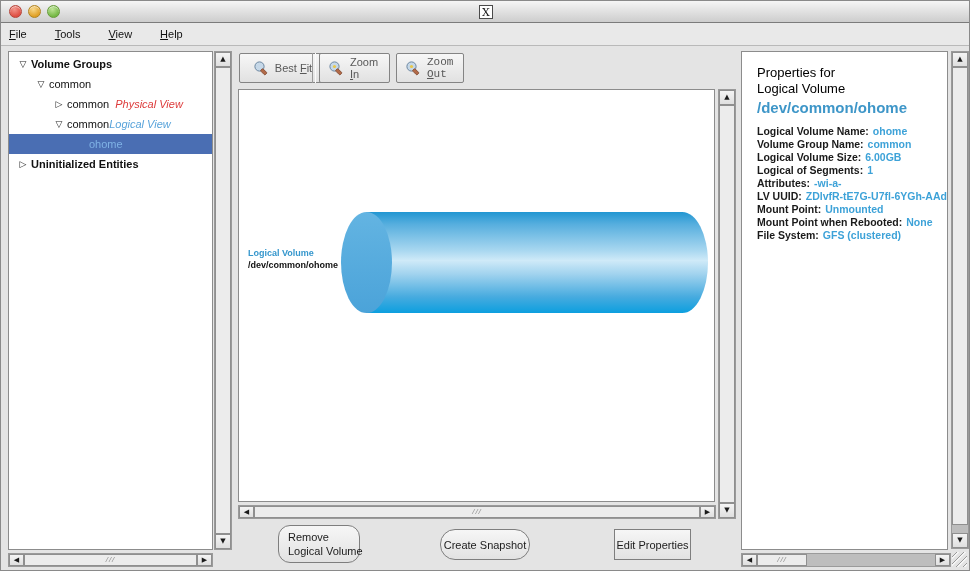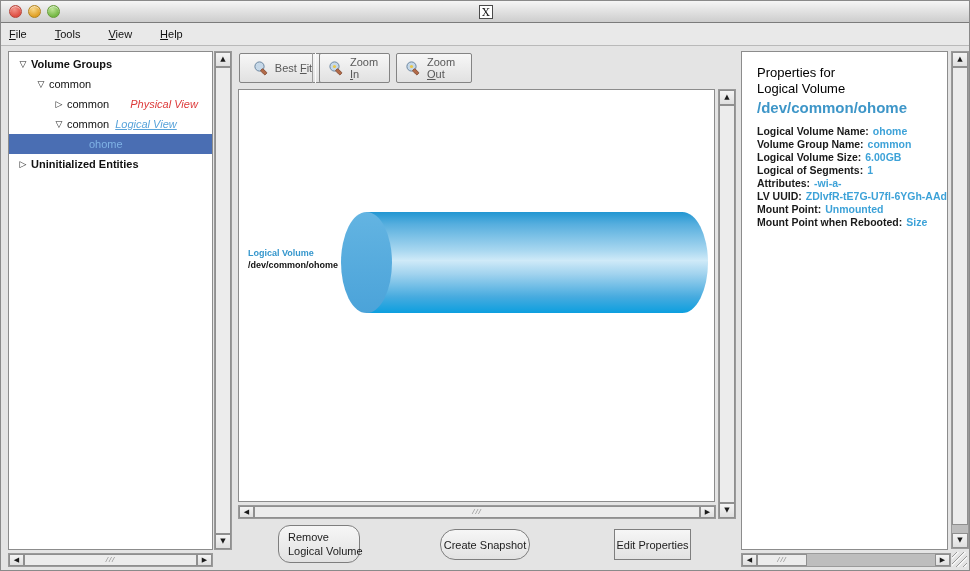--- a/index.html
+++ b/index.html
@@ -27,22 +27,22 @@
   .mn{text-decoration:underline;}
   
   .panel{position:absolute;background:#fff;border:1px solid #8c8c8c;box-sizing:border-box;}
   
   .tree-panel{left:7px;top:50px;width:205px;height:499px;overflow:hidden;}
   .tree-row{height:20px;line-height:20px;font-size:11px;color:#111;white-space:nowrap;display:flex;align-items:center;}
   .tree-row .exp{display:inline-block;width:16px;text-align:center;font-size:9px;color:#222;
     font-family:"DejaVu Sans",sans-serif;}
   .tree-row.bold{font-weight:bold;}
   .lvl0{padding-left:6px;} .lvl1{padding-left:24px;} .lvl2{padding-left:42px;} .lvl3{padding-left:80px;}
-  .view-red{font-style:italic;color:#dd3a3a;margin-left:21px;}
-  .view-blue{font-style:italic;color:#58a3da;margin-left:6px;text-decoration:underline;}
+  .view-red{font-style:italic;color:#dd3a3a;margin-left:6px;}
+  .view-blue{font-style:italic;color:#58a3da;}
   .tree-row.selected{background:#4a6eb3;color:#7fb2e5;}
   
   .sb{position:absolute;box-sizing:border-box;display:flex;background:#dcdcdc;border:1px solid #9a9a9a;}
   .sb-v{flex-direction:column;width:18px;}
   .sb-h{flex-direction:row;height:14px;}
   .sb .btn{background:linear-gradient(180deg,#f4f4f4,#dfdfdf);border:1px solid #8f8f8f;box-sizing:border-box;
     display:flex;align-items:center;justify-content:center;color:#1a1a1a;flex:none;
     font-family:"DejaVu Sans",sans-serif;font-size:7px;line-height:1;cursor:default;}
   .sb-v .btn{width:100%;height:15px;}
   .sb-h .btn{width:15px;height:100%;}
@@ -160,21 +160,21 @@
   </div>
   <div class="tb-sep"></div>
   <div class="tb-btn" style="left:318px;width:71px;">
     <svg class="mag" width="17" height="17" viewBox="0 0 17 17">
       <circle cx="6.5" cy="6.5" r="4.6" fill="#c6d8e8" stroke="#6b86a0" stroke-width="1"></circle>
       <circle cx="6.5" cy="6.5" r="1.6" fill="#e8c84a"></circle>
       <rect x="9.6" y="8.4" width="6.4" height="3.2" rx="1" transform="rotate(45 9.6 8.4)" fill="#b26a48" stroke="#7e4830" stroke-width="0.8"></rect>
     </svg>
     <span><span>Zoom </span><span class="mn">I</span><span>n</span></span>
   </div>
-  <div class="tb-btn" style="left:395px;width:76px;">
+  <div class="tb-btn" style="left:395px;width:68px;font-family:Liberation Mono, monospace;">
     <svg class="mag" width="17" height="17" viewBox="0 0 17 17">
       <circle cx="6.5" cy="6.5" r="4.6" fill="#c6d8e8" stroke="#6b86a0" stroke-width="1"></circle>
       <circle cx="6.5" cy="6.5" r="1.6" fill="#e8c84a"></circle>
       <rect x="9.6" y="8.4" width="6.4" height="3.2" rx="1" transform="rotate(45 9.6 8.4)" fill="#b26a48" stroke="#7e4830" stroke-width="0.8"></rect>
     </svg>
     <span><span>Zoom </span><span class="mn">O</span><span>ut</span></span>
   </div>
 
   <div class="panel canvas">
     <span class="vol-label-title">Logical Volume</span>
@@ -213,21 +213,22 @@
     <div class="props-h1">Logical Volume</div>
     <div class="props-path">/dev/common/ohome</div>
     <div class="props-rows">
       <div class="props-row"><span class="lab">Logical Volume Name:</span><span class="val">ohome</span></div>
       <div class="props-row"><span class="lab">Volume Group Name:</span><span class="val">common</span></div>
       <div class="props-row"><span class="lab">Logical Volume Size:</span><span class="val">6.00GB</span></div>
       <div class="props-row"><span class="lab">Logical of Segments:</span><span class="val">1</span></div>
       <div class="props-row"><span class="lab">Attributes:</span><span class="val">-wi-a-</span></div>
       <div class="props-row"><span class="lab">LV UUID:</span><span class="val">ZDlvfR-tE7G-U7fl-6YGh-AAdo-ZgRM-b</span></div>
       <div class="props-row"><span class="lab">Mount Point:</span><span class="val">Unmounted</span></div>
-      <div class="props-row"><span class="lab">Mount Point when Rebooted:</span><span class="val">Size</span></div>
+      <div class="props-row"><span class="lab">Mount Point when Rebooted:</span><span class="val">None</span></div>
+      <div class="props-row"><span class="lab">File System:</span><span class="val">GFS (clustered)</span></div>
     </div>
   </div>
 
   <div class="sb sb-v" style="left:950px;top:50px;height:498px;">
     <span class="btn">▲</span>
     <span class="thumb fixed" style="height:458px;"></span>
     <span class="trough"></span>
     <span class="btn">▼</span>
   </div>
 

